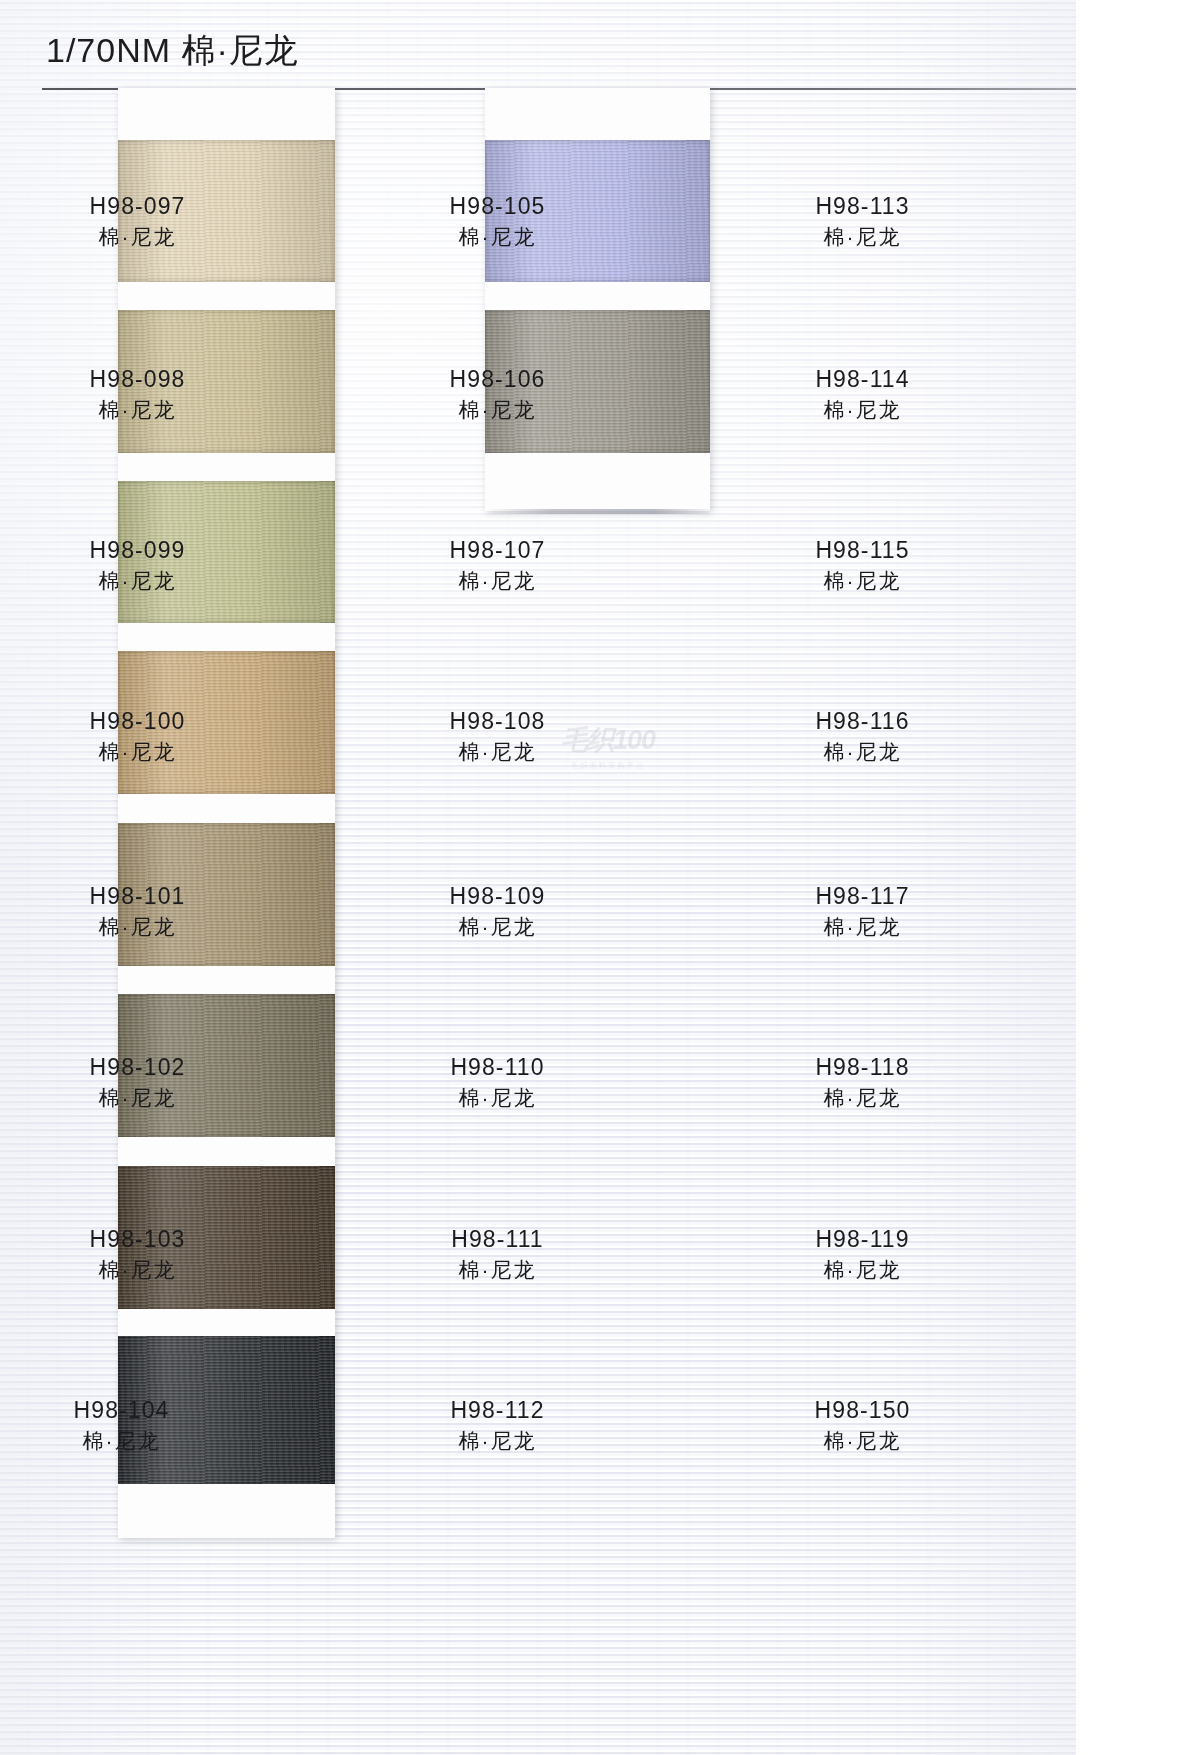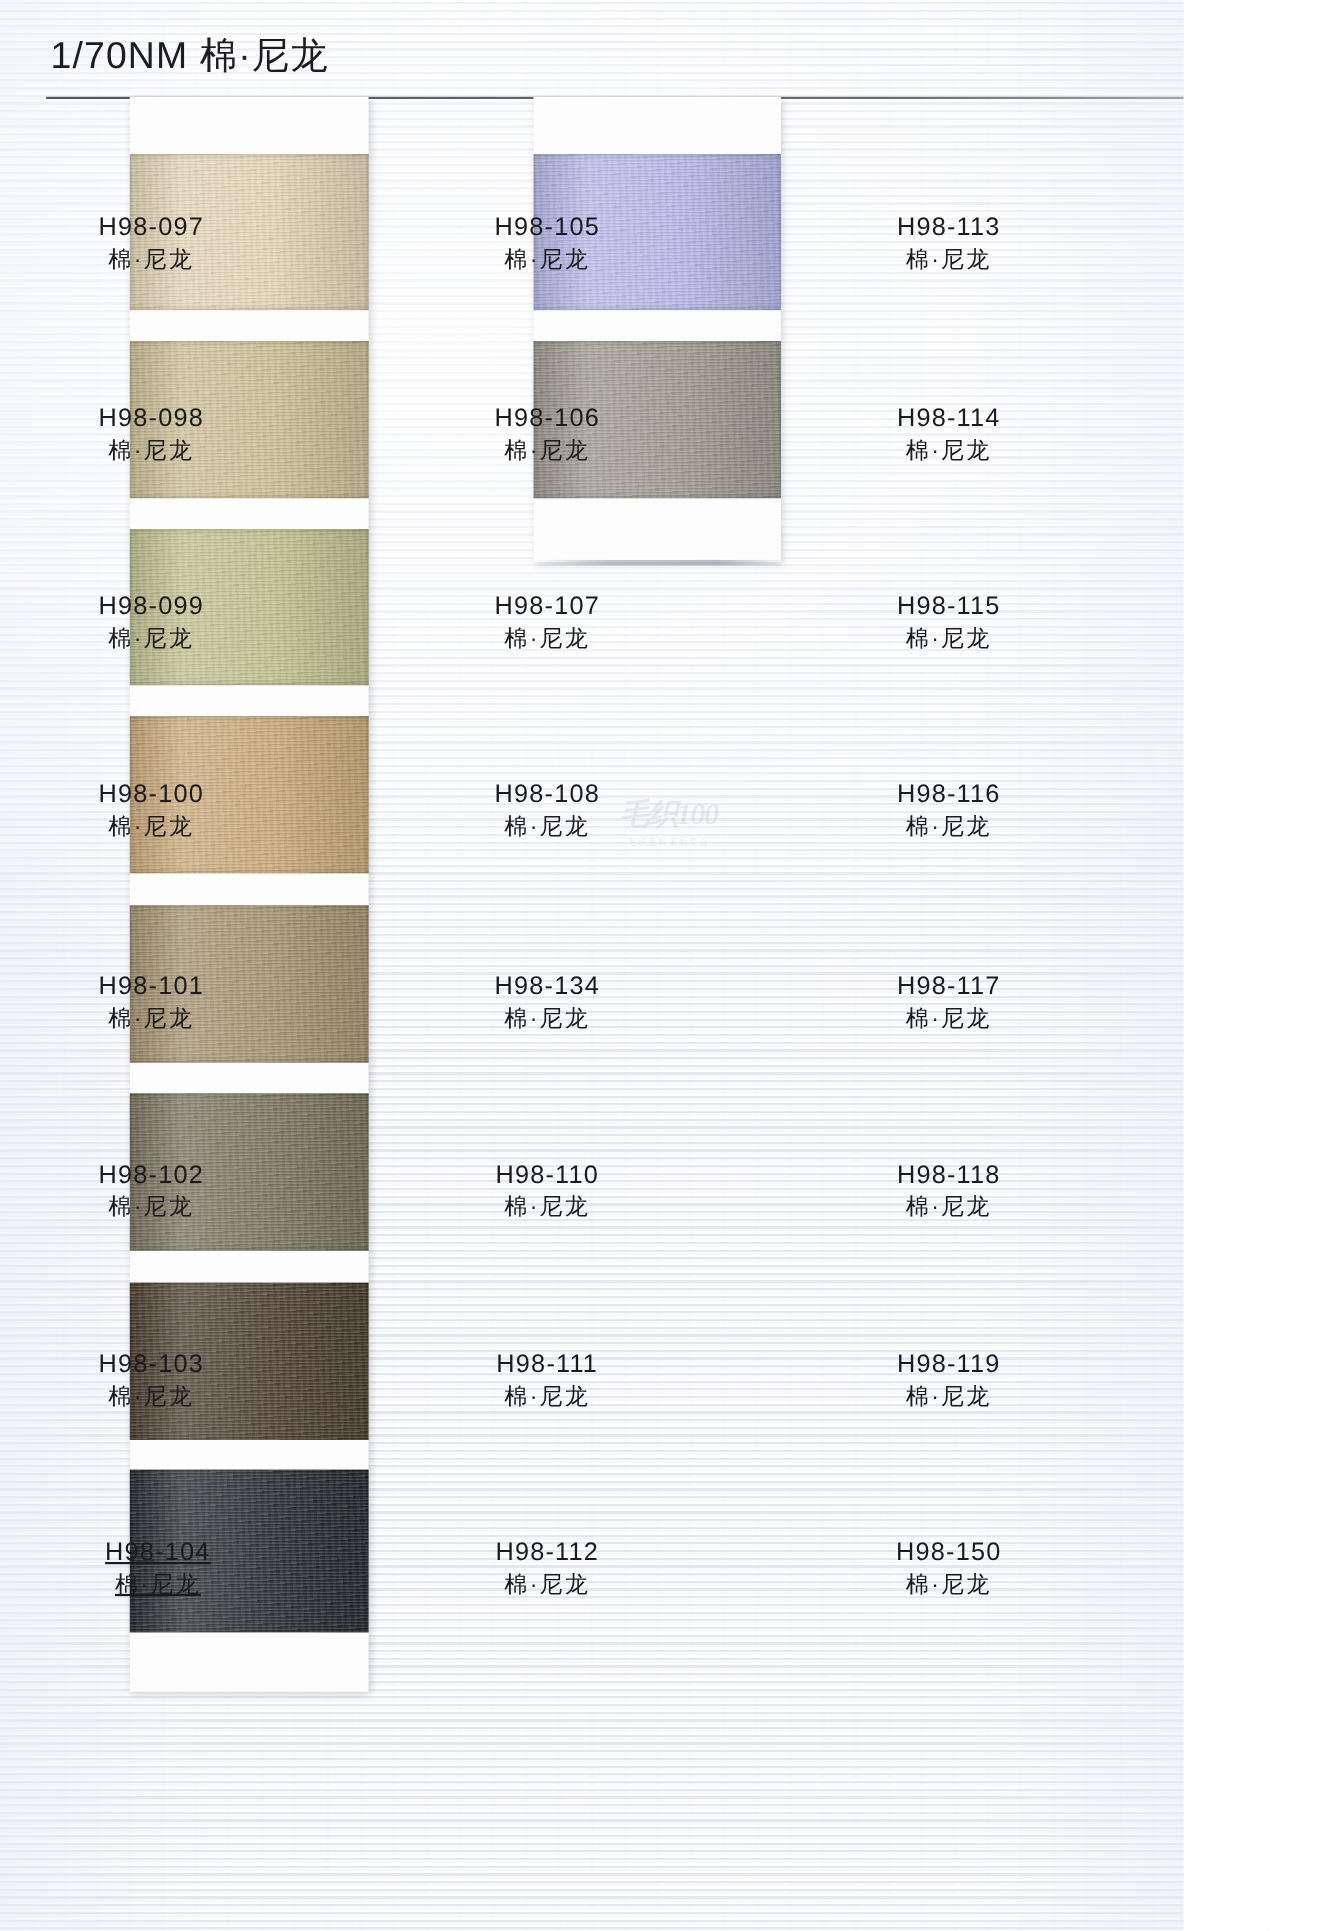--- a/index.html
+++ b/index.html
@@ -193,21 +193,20 @@
     user-select: none;
   }
   .watermark-main {
     font-size: 27px;
     font-weight: bold;
     font-style: italic;
     color: #b9bcc8;
     letter-spacing: -1px;
     text-shadow: 0 1px 0 rgba(255,255,255,0.85);
     white-space: nowrap;
-    font-family: Liberation Serif, serif;
   }
   .watermark-sub {
     font-size: 7.5px;
     color: #bfc2cd;
     letter-spacing: 1.8px;
     margin-top: 3px;
     white-space: nowrap;
   }
 
   
@@ -296,42 +295,42 @@
         <div class="label-mat">棉·尼龙</div>
       </div>
       <div class="label-cell" style="left: 30px; top: 1053px;">
         <div class="label-code">H98-102</div>
         <div class="label-mat">棉·尼龙</div>
       </div>
       <div class="label-cell" style="left: 30px; top: 1225px;">
         <div class="label-code">H98-103</div>
         <div class="label-mat">棉·尼龙</div>
       </div>
-      <div class="label-cell" style="left: 36px; top: 1396px; text-decoration: underline;">
+      <div class="label-cell" style="left: 14px; top: 1396px;">
         <div class="label-code">H98-104</div>
         <div class="label-mat">棉·尼龙</div>
       </div>
       <div class="label-cell" style="left: 390px; top: 192px;">
         <div class="label-code">H98-105</div>
         <div class="label-mat">棉·尼龙</div>
       </div>
       <div class="label-cell" style="left: 390px; top: 365px;">
         <div class="label-code">H98-106</div>
         <div class="label-mat">棉·尼龙</div>
       </div>
       <div class="label-cell" style="left: 390px; top: 536px;">
         <div class="label-code">H98-107</div>
         <div class="label-mat">棉·尼龙</div>
       </div>
       <div class="label-cell" style="left: 390px; top: 707px;">
         <div class="label-code">H98-108</div>
         <div class="label-mat">棉·尼龙</div>
       </div>
       <div class="label-cell" style="left: 390px; top: 882px;">
-        <div class="label-code">H98-134</div>
+        <div class="label-code">H98-109</div>
         <div class="label-mat">棉·尼龙</div>
       </div>
       <div class="label-cell" style="left: 390px; top: 1053px;">
         <div class="label-code">H98-110</div>
         <div class="label-mat">棉·尼龙</div>
       </div>
       <div class="label-cell" style="left: 390px; top: 1225px;">
         <div class="label-code">H98-111</div>
         <div class="label-mat">棉·尼龙</div>
       </div>

